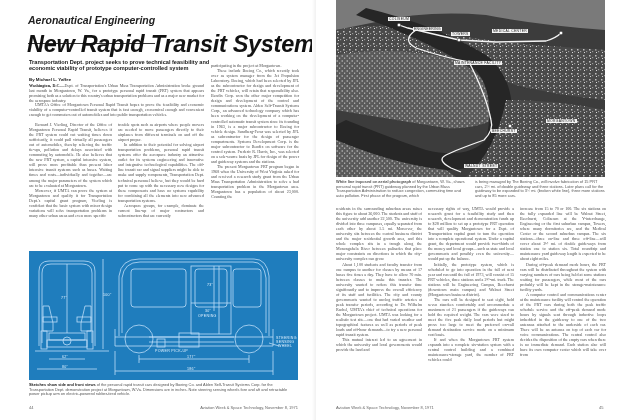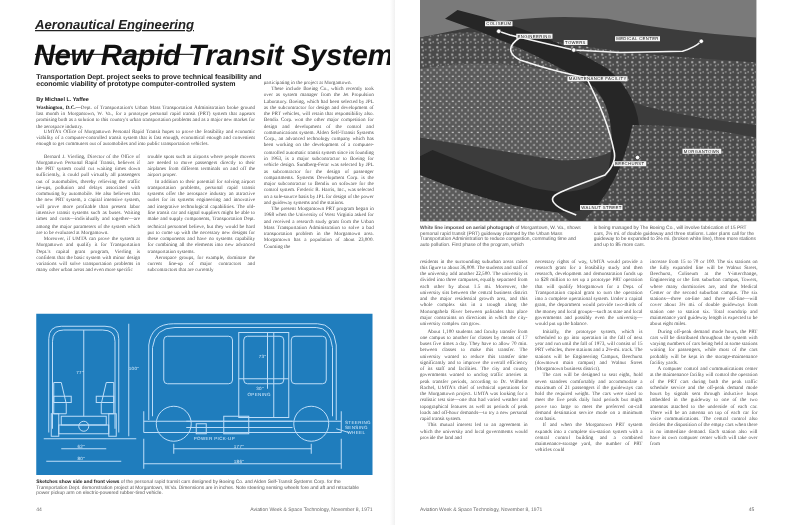--- a/index.html
+++ b/index.html
@@ -7,21 +7,21 @@
   body { position: relative; font-family: "Liberation Serif", serif; color: #2a2a2a; }
 
   .page { position: absolute; top: 0; height: 420px; background: #fff; }
   .page-left { left: 0; width: 316px; }
   .page-right { left: 316px; width: 316px; }
   .gutter { position: absolute; left: 312px; top: 0; width: 8px; height: 420px;
             background: linear-gradient(90deg, #fff, #f1f1f1 50%, #fff); }
 
   .section-label { position: absolute; left: 28px; top: 14px; font-family: "Liberation Sans", sans-serif;
                    font-style: italic; font-weight: bold; font-size: 10.5px; color: #222;
-                   border-bottom: 1px solid #333; padding-bottom: 17px; text-decoration: underline; }
+                   border-bottom: 1px solid #333; padding-bottom: 17px; }
   .headline { position: absolute; left: 27px; top: 31px; font-family: "Liberation Sans", sans-serif;
               font-style: italic; font-weight: bold; font-size: 23.5px; letter-spacing: -0.3px;
               color: #111; white-space: nowrap; }
   .deck { position: absolute; left: 29px; top: 59px; width: 190px; font-family: "Liberation Sans", sans-serif;
           font-weight: bold; font-size: 5.6px; line-height: 6.4px; color: #222; }
   .byline { position: absolute; left: 29px; top: 77px; font-family: "Liberation Sans", sans-serif;
             font-weight: bold; font-size: 4.4px; color: #222; }
 
   .text { font-size: 4.1px; line-height: 5.05px; color: #4a4a4a; text-align: justify; }
   .text p { text-indent: 6px; }

